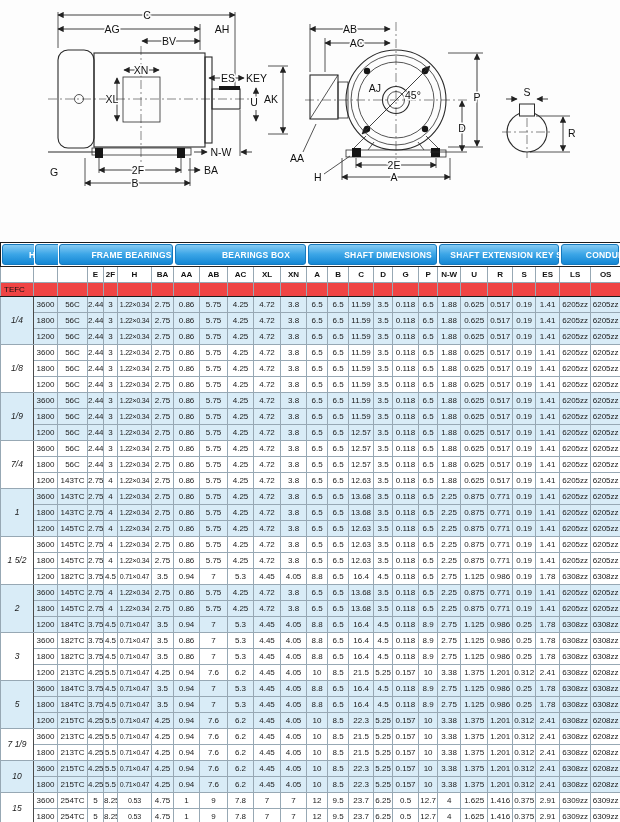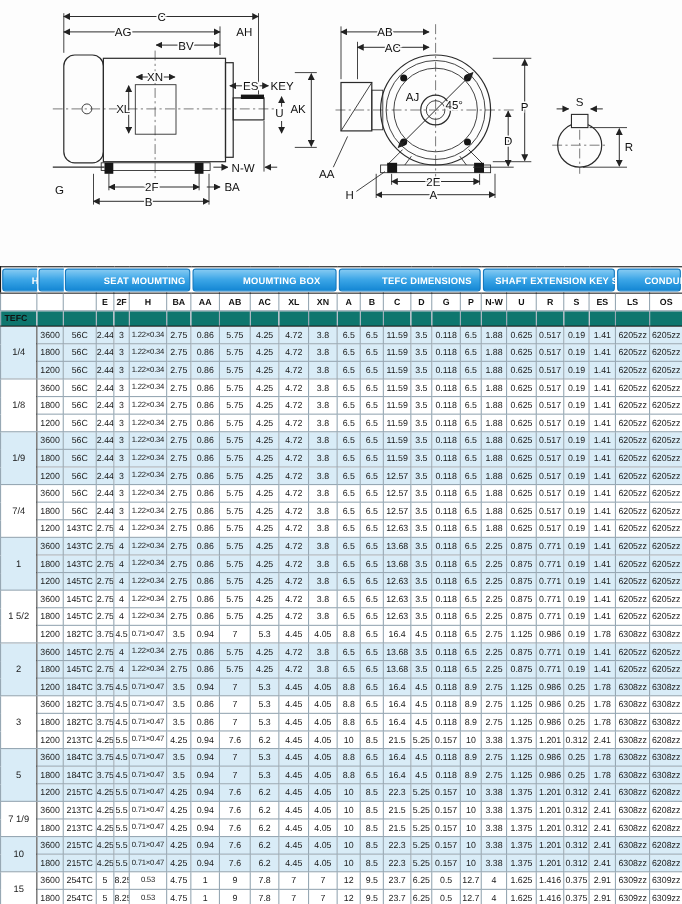--- a/index.html
+++ b/index.html
@@ -19,27 +19,27 @@
   table.spec{width:620px;border-collapse:collapse;table-layout:fixed;border:1.5px solid #1b1b1b;}
   table.spec td,table.spec th{padding:0;overflow:hidden;white-space:nowrap;}
   tr.ghead th{height:21px;background:#fff;padding:1px;border-bottom:1px solid #222;}
   .pill{height:19px;border-radius:3px;border:1px solid #1679bd;
         background:linear-gradient(180deg,#86cbf3 0%,#3ca6e7 48%,#1487d4 100%);
         color:#fff;font-weight:bold;font-size:8.5px;letter-spacing:.2px;
         display:flex;align-items:center;justify-content:center;padding-left:32px;}
   tr.subhead td{height:15px;border:1px solid #97a8b4;background:#fff;
         font-size:8px;font-weight:bold;text-align:center;color:#111;}
   tr.tefc td{height:13px;border:1px solid #97a8b4;border-top:1.3px solid #1b1b1b;border-bottom:1.3px solid #1b1b1b;
-        background:#0f766e;font-size:8px;font-weight:bold;color:#111;}
+        background:#ef4444;font-size:8px;font-weight:normal;color:#111;}
   tr.tefc td.sect{text-align:left;padding-left:3px;}
   tbody td{height:15px;border:1px solid #97a8b4;font-size:8px;text-align:center;color:#1a1a1a;line-height:1;}
   tbody tr.shade td{background:#d9ecf7;}
   tbody tr.plain td{background:#ffffff;}
   tbody tr.gtop td{border-top:1.4px solid #1b1b1b;}
-  tbody td.hp{font-size:8.5px;border-right:1px solid #4a4a4a;background:inherit;}
+  tbody td.hp{font-size:8.5px;border-right:1px solid #4a4a4a;background:inherit;font-style:italic;}
   tbody td.tight{font-size:7px;letter-spacing:-0.2px;}
 </style>
 </head>
 <body>
 
 <div class="page">
 
   <div class="diagrams">
   <svg width="620" height="242" viewBox="0 0 620 242">
     <defs>
@@ -224,27 +224,27 @@
     </colgroup>
     <thead id="spec-head">
         <tr class="ghead">
           <th colspan="1">
             <div class="pill">HP</div>
           </th>
           <th colspan="1">
             <div class="pill">RPM</div>
           </th>
           <th colspan="5">
-            <div class="pill">SEAT MOUMTING</div>
+            <div class="pill">FRAME BEARINGS</div>
           </th>
           <th colspan="5">
-            <div class="pill">MOUMTING BOX</div>
+            <div class="pill">BEARINGS BOX</div>
           </th>
           <th colspan="6">
-            <div class="pill">TEFC DIMENSIONS</div>
+            <div class="pill">SHAFT DIMENSIONS</div>
           </th>
           <th colspan="5">
             <div class="pill">SHAFT EXTENSION KEY SEAT</div>
           </th>
           <th colspan="2">
             <div class="pill">CONDUIT</div>
           </th>
         </tr>
         <tr class="subhead">
           <td></td>

